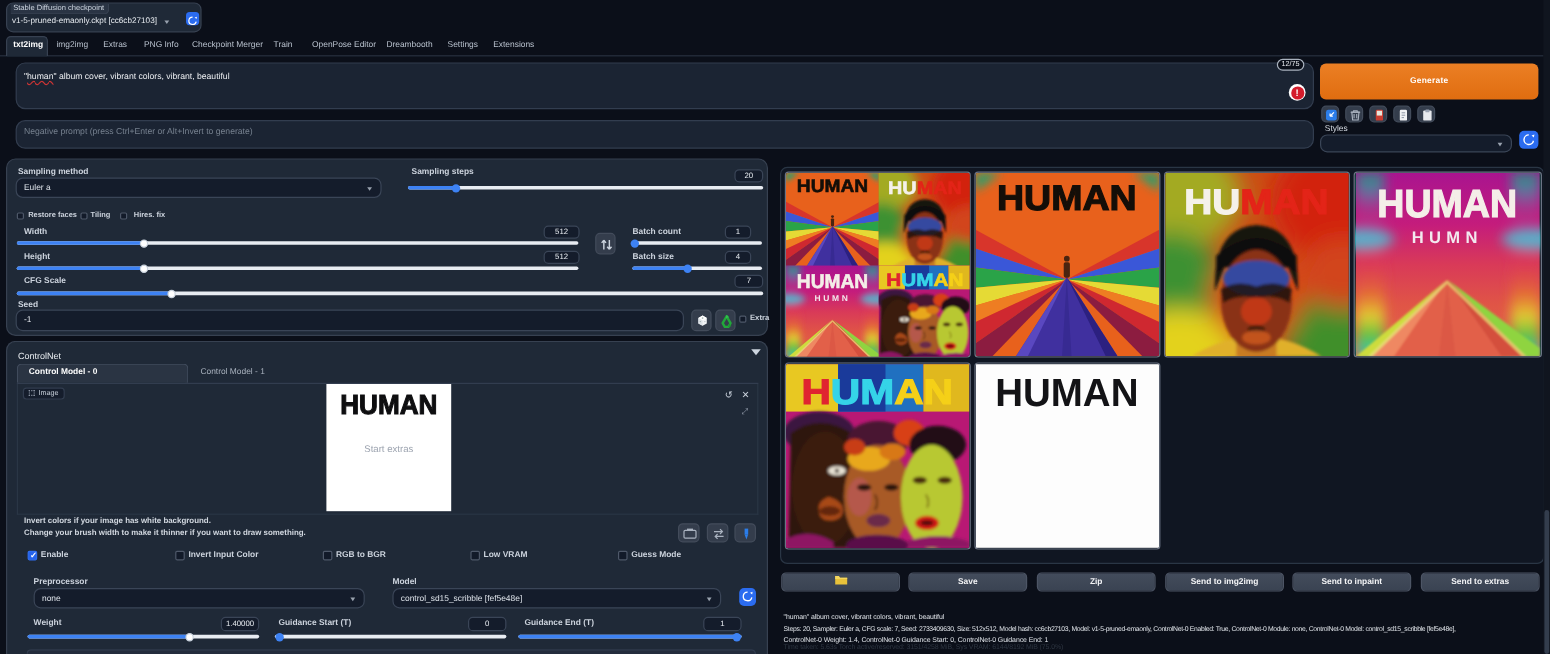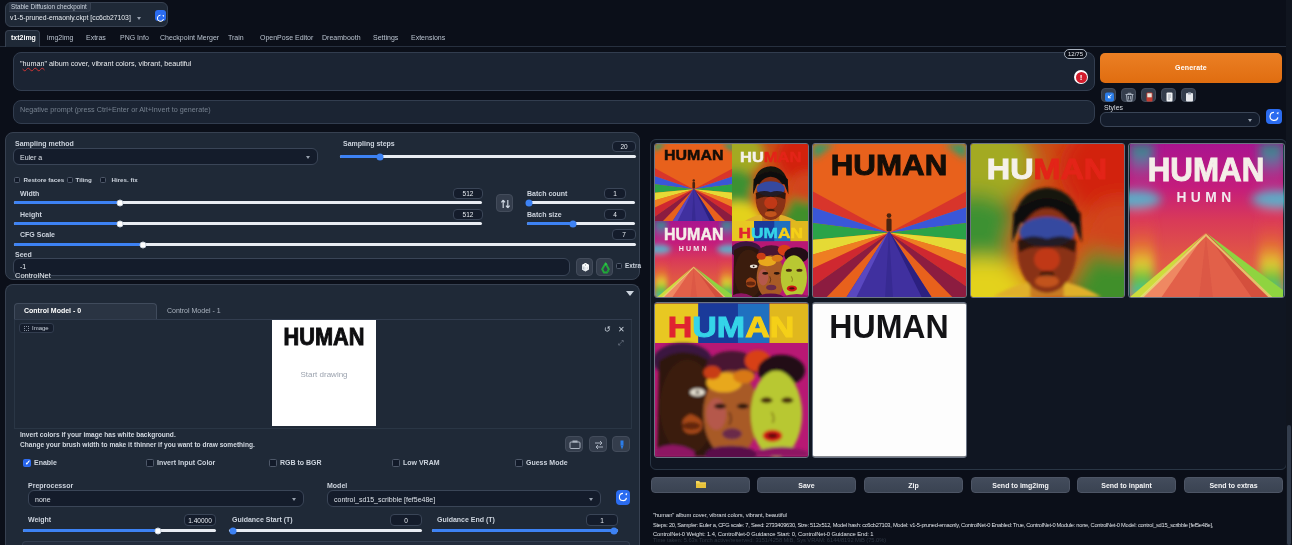--- a/index.html
+++ b/index.html
@@ -183,35 +183,35 @@
  <svg width="15" height="16" viewBox="0 0 15 16" style="margin:1px 0 0 1px;">
         <path d="M7.5 3.6L10.8 9.3 9 12.4H6L4.2 9.3Z" fill="none" stroke="#22a83a" stroke-width="2" stroke-linejoin="round"></path>
         <path d="M7.5 2.2l2.2 2.2-3 .8z" fill="#2fc24c"></path>
         <path d="M11.6 11.8l-3 .6 1.2-2.8z" fill="#1c9434"></path>
       </svg>
 </div>
 <div class="cb" style="left:616px;top:263px;width:6px;height:6px;"></div>
     <div class="cblab" style="left:625px;top:262px;font-size:6.4px;">Extra</div>
 
 <div class="blk" style="left:5px;top:284px;width:635px;height:261px;border-bottom:none;border-radius:8px 8px 0 0;"></div>
-<div class="txt" style="left:15px;top:271px;font-size:7.5px;color:#e8ecf0;">ControlNet</div>
+<div class="txt" style="left:15px;top:292px;font-size:7.5px;color:#e8ecf0;">ControlNet</div>
 <div class="abs" style="left:626px;top:291px;border:4px solid transparent;border-top:5px solid #cdd5df;"></div>
 
 <div class="abs" style="left:14px;top:319px;width:618px;height:1px;background:#323d4f;"></div>
 <div class="abs" style="left:14px;top:303px;width:143px;height:16px;background:#2a3443;border:1px solid #404b5c;border-bottom:none;border-radius:4px 4px 0 0;"></div>
 <div class="txt" style="left:24px;top:307px;font-size:7px;font-weight:700;color:#fff;">Control Model - 0</div>
 <div class="txt" style="left:167px;top:307px;font-size:7px;color:#aab3bf;">Control Model - 1</div>
 
 <div class="abs" style="left:14px;top:320px;width:618px;height:109px;background:#1f2937;border:1px solid #2a3645;border-top:none;"></div>
 <div class="abs" style="left:19px;top:323px;height:10px;background:#151d2c;border:1px solid #323d4f;border-radius:3px;font-size:6px;color:#cbd3dd;padding:0 4px;line-height:9px;"><span style="display:inline-block;width:5px;height:5px;border:1px dotted #8a93a2;margin-right:3px;vertical-align:-1px;"></span>Image</div>
 <div class="abs" style="left:272px;top:320px;width:104px;height:106px;background:#fff;"></div>
 <svg class="abs" style="left:272px;top:320px;" width="104" height="40">
       <text x="52" y="25" text-anchor="middle" font-family="Liberation Sans,sans-serif" font-weight="700" font-size="23" fill="#0e0e10" stroke="#0e0e10" stroke-width="0.9" textLength="81" lengthAdjust="spacingAndGlyphs">HUMAN</text>
     </svg>
-<div class="txt" style="left:324px;top:370px;font-size:8px;color:#9ca3af;transform:translateX(-50%);">Start drawing</div>
+<div class="txt" style="left:324px;top:370px;font-size:8px;color:#9ca3af;transform:translateX(-50%);">Start extras</div>
 <div class="txt" style="left:604px;top:325px;font-size:8px;color:#cbd3dd;">↺</div>
 <div class="txt" style="left:618px;top:325px;font-size:8px;color:#cbd3dd;">✕</div>
 <div class="txt" style="left:618px;top:339px;font-size:7px;color:#8a93a2;">⤢</div>
 
 <div class="txt" style="left:20px;top:431px;font-size:6.6px;font-weight:700;color:#d2d8e0;">Invert colors if your image has white background.</div>
 <div class="txt" style="left:20px;top:441px;font-size:6.6px;font-weight:700;color:#d2d8e0;">Change your brush width to make it thinner if you want to draw something.</div>
 <div class="tbtn" style="left:565px;top:436px;width:18px;height:16px;">
  <svg width="16" height="14" viewBox="0 0 16 14" style="margin:1px 0 0 1px;">
         <rect x="3" y="4" width="10" height="6.5" rx="1" fill="none" stroke="#aab3c0" stroke-width="1"></rect>
         <rect x="5.5" y="2.5" width="5" height="2" fill="#aab3c0"></rect>

